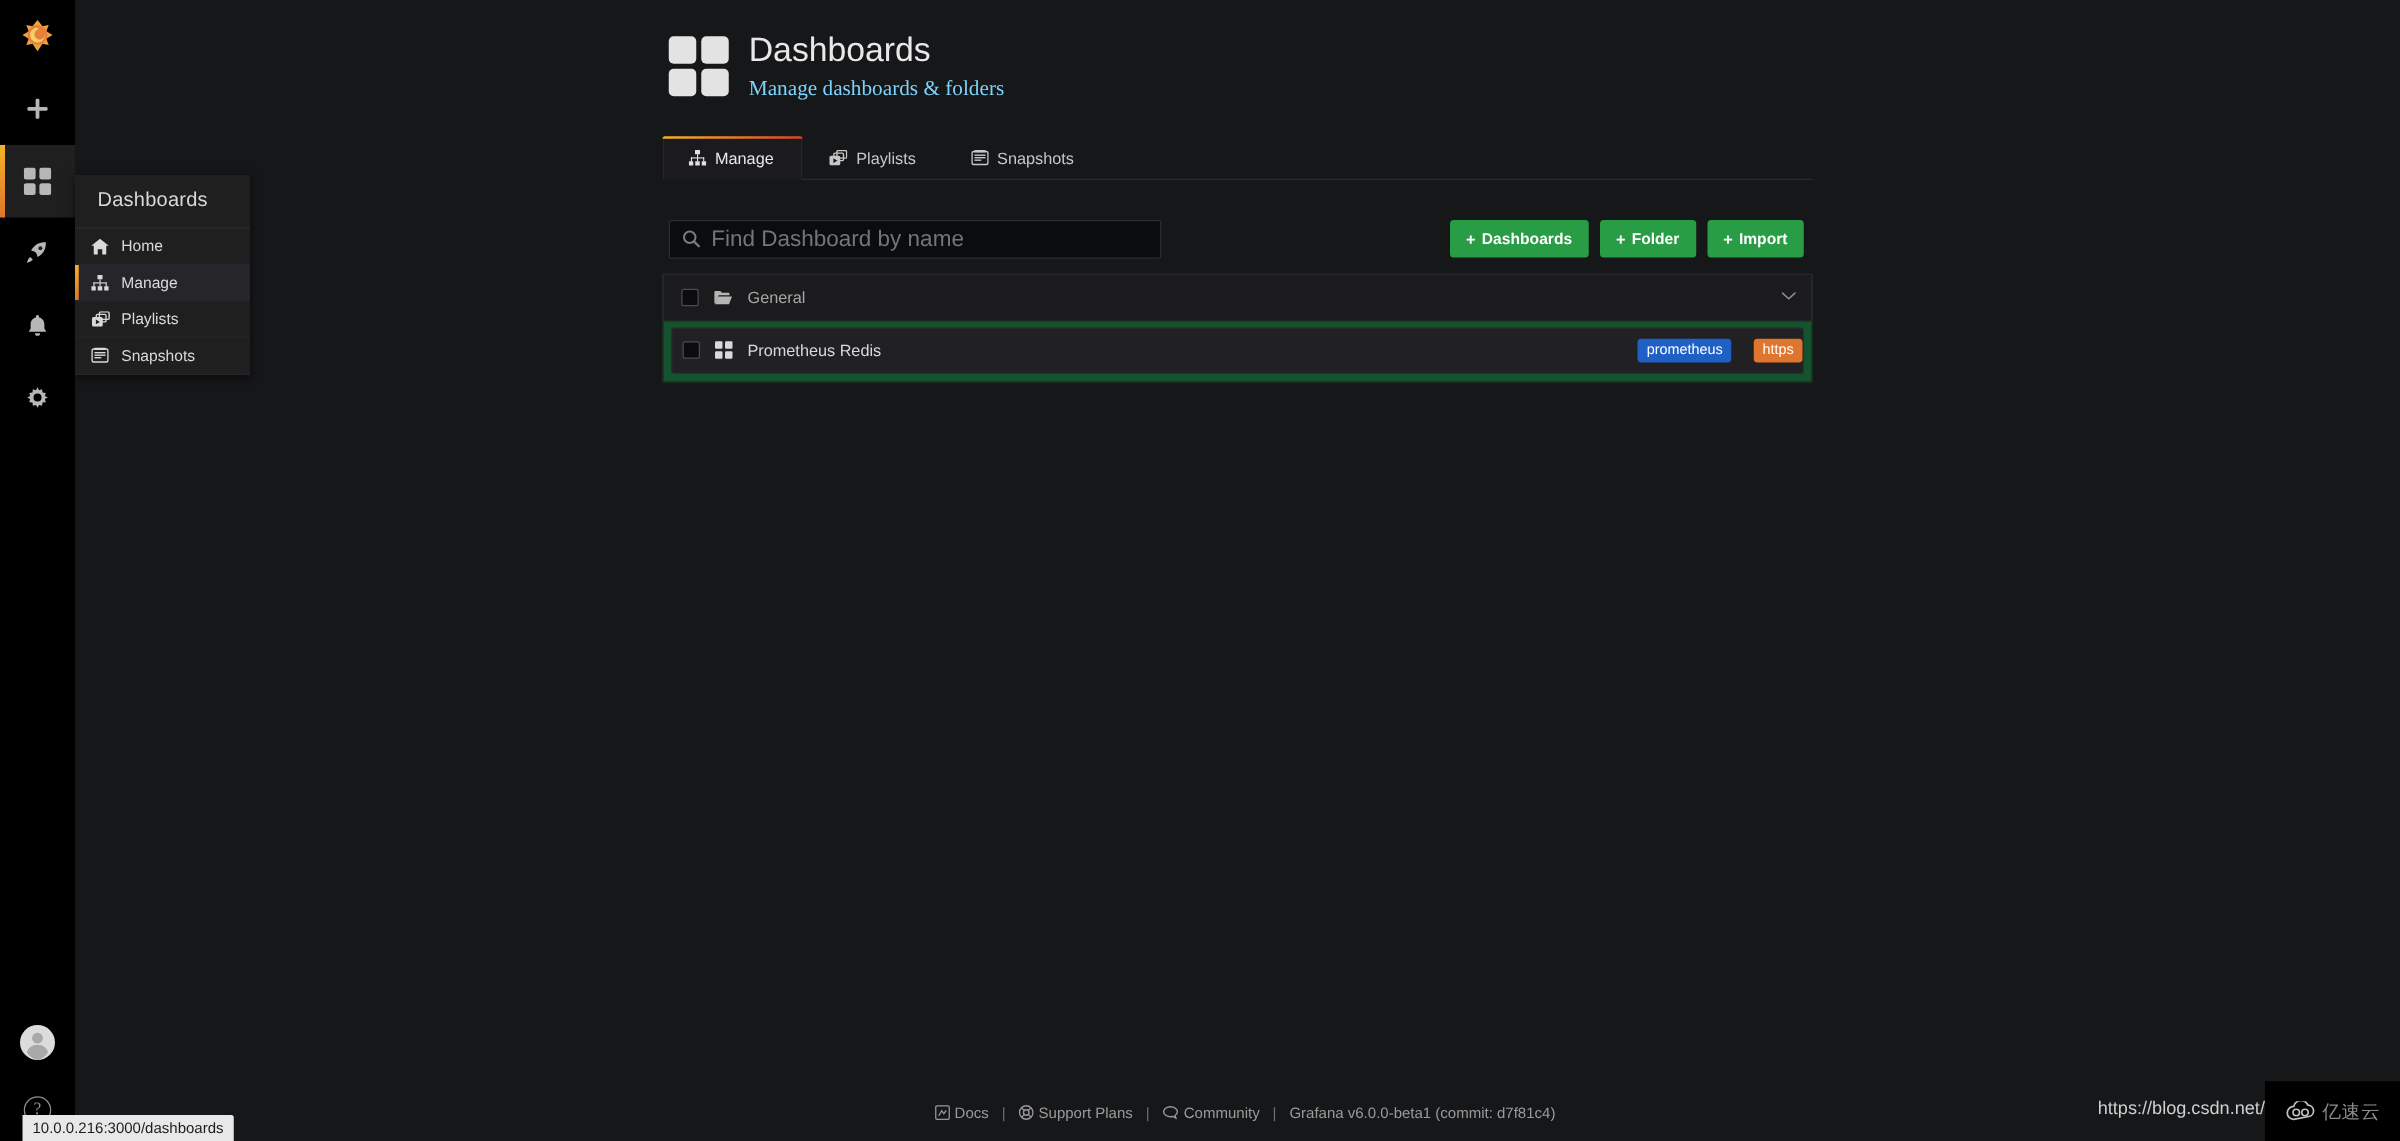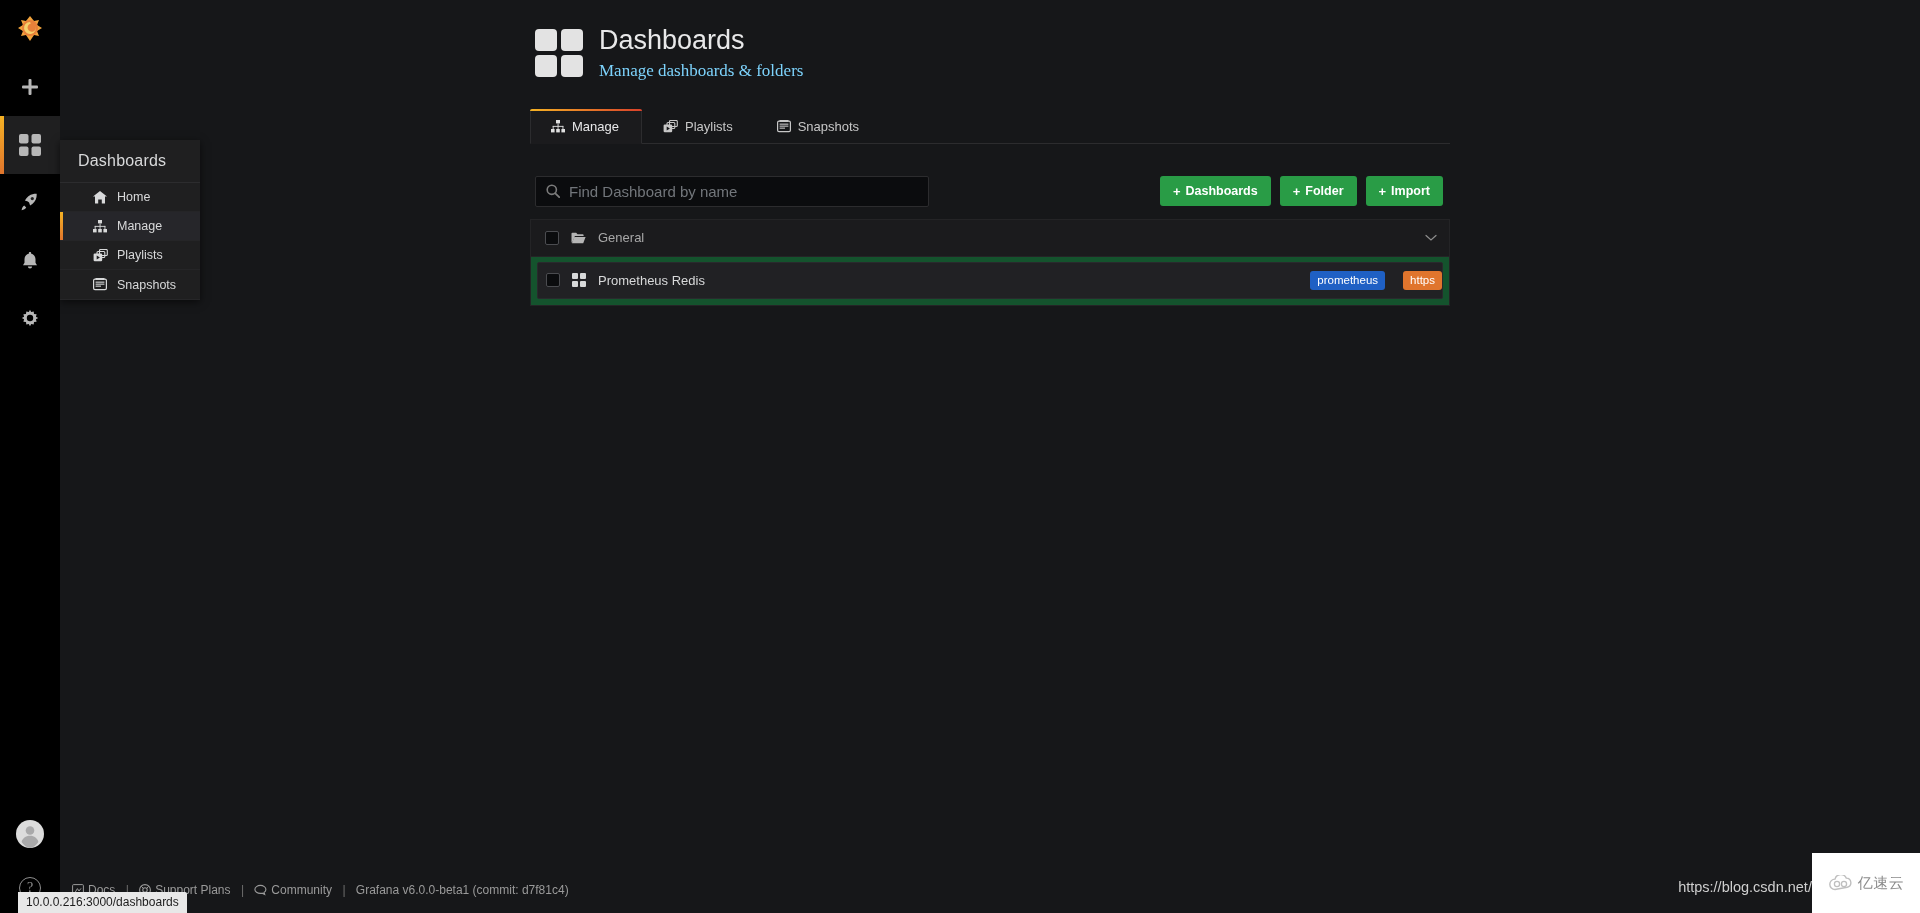--- a/index.html
+++ b/index.html
@@ -63,21 +63,21 @@
   }
   .menu-header {
     padding: 12px 0 12px 18px;
     font-size: 16px; color: #d8d9da;
     letter-spacing: .2px;
   }
   .menu-items { border-top: 1px solid #2c2c2e; }
   .menu-item {
     display: flex; align-items: center;
     height: 29px;
-    padding-left: 32px;
+    padding-left: 12px;
     color: #d8d9da; font-size: 12.5px;
     position: relative;
     border-bottom: 1px solid #252527;
   }
   .menu-item:last-child { border-bottom: none; }
   .menu-item .mi-icon {
     width: 16px; margin-right: 9px;
     display: flex; align-items: center; justify-content: center;
     color: #d8d9da;
   }
@@ -157,21 +157,21 @@
     width: 394px; height: 31px;
     background: #0b0c0e;
     border: 1px solid #2c2c2e;
     border-radius: 2px;
     display: flex; align-items: center;
     padding: 0 10px;
   }
   .search-wrap .s-icon { color:#7b7b7b; display:flex; margin-right: 9px; }
   .search-wrap input {
     flex: 1; background: transparent; border: none; outline: none;
-    color: #fde047; font-size: 15px;
+    color: #fde047; font-size: 18px;
     font-family: "Liberation Sans", sans-serif;
   }
   .search-wrap input::placeholder { color: #72767b; }
 
   .btn-group { display: flex; gap: 9px; }
   .btn-green {
     background: #299c46; color: #fff;
     border: none; border-radius: 3px;
     height: 30px; padding: 0 13px;
     font-size: 12.5px; font-weight: bold;
@@ -252,20 +252,21 @@
     font-size: 11.5px; color: #fff;
     border-radius: 3px;
     padding: 3px 7px;
     line-height: 1.15;
   }
 
   
   .footer {
     position: absolute;
     left: 72px; right: 0; bottom: 16px;
+    text-align: center;
     color: #9a9a9a; font-size: 12px;
   }
   .footer span, .footer a { color:#9a9a9a; text-decoration: none; }
   .footer .sep { margin: 0 7px; color:#6e6e6e; }
   .footer .fi { display:inline-flex; vertical-align:-2px; margin-right:4px; }
 
   
   .statusbar {
     position: absolute;
     left: 18px; bottom: 0;
@@ -280,22 +281,22 @@
   
   .url-hint {
     position: absolute;
     right: 100px; bottom: 18px;
     color: #cfcfcf; font-size: 14.5px;
     z-index: 80;
   }
   .watermark {
     position: absolute;
     right: 0; bottom: 0;
-    width: 108px; height: 60px;
-    background: #ffffff;
+    width: 108px; height: 48px;
+    background: #000000;
     display: flex; align-items: center; justify-content: center;
     gap: 4px;
     z-index: 85;
   }
   .watermark .wm-text { color:#8b8b8b; font-size: 15px; letter-spacing: 0.5px; }
   .watermark .wm-cloud { color:#b9b9b9; display:flex; }
 </style>
 </head>
 <body>
 

